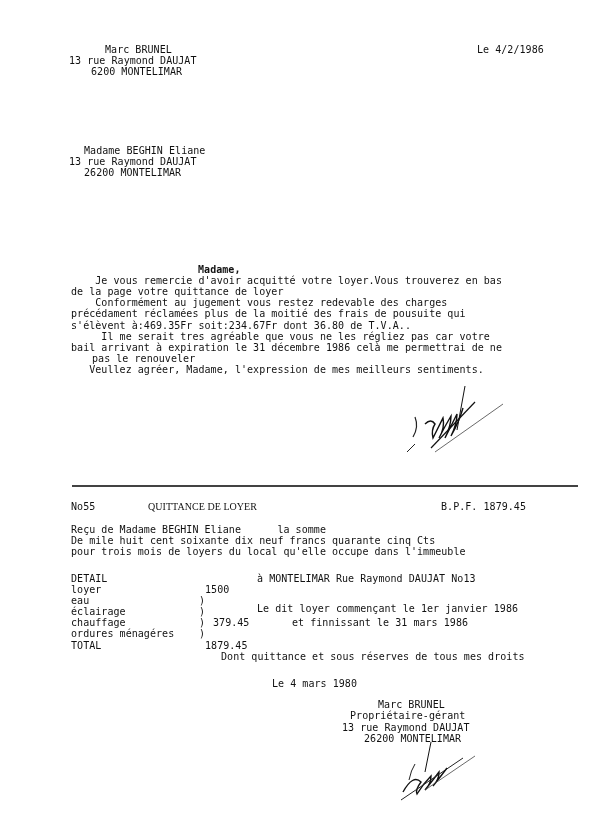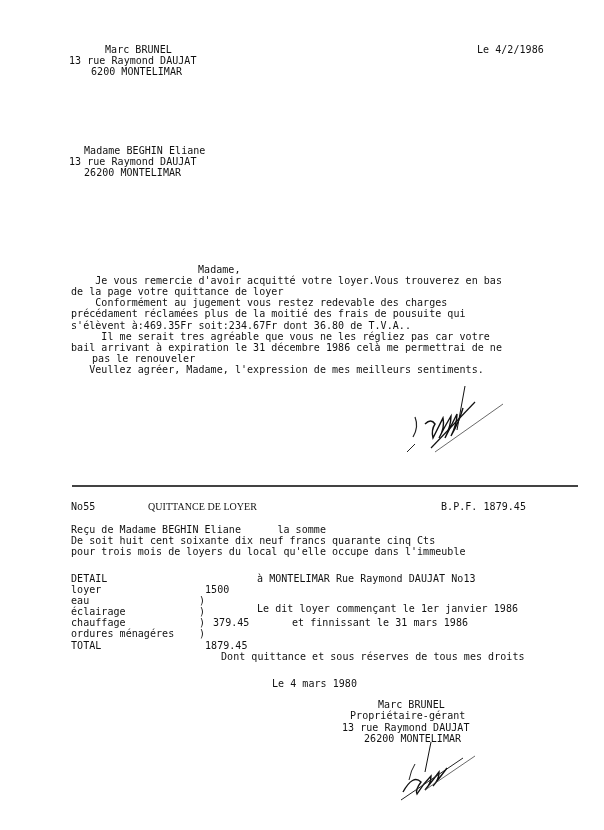--- a/index.html
+++ b/index.html
@@ -25,21 +25,21 @@
   <div class="t" style="left:105px; top:44px;">Marc BRUNEL</div>
   <div class="t" style="left:69px; top:55px;">13 rue Raymond DAUJAT</div>
   <div class="t" style="left:91px; top:66px;">6200 MONTELIMAR</div>
 
   <div class="t" style="left:477px; top:44px;">Le 4/2/1986</div>
 
   <div class="t" style="left:69px; top:145px;padding-left:15px;">Madame BEGHIN Eliane</div>
   <div class="t" style="left:69px; top:156px;">13 rue Raymond DAUJAT</div>
   <div class="t" style="left:84px; top:167px;">26200 MONTELIMAR</div>
 
-  <div class="t" style="left:198px; top:264px;">Madame,</div>
+  <div class="t" style="left:198px; top:264px;font-weight:bold;">Madame,</div>
   <div class="t" style="left:71px; top:275px;">    Je vous remercie d'avoir acquitté votre loyer.Vous trouverez en bas</div>
   <div class="t" style="left:71px; top:286px;">de la page votre quittance de loyer</div>
   <div class="t" style="left:71px; top:297px;">    Conformément au jugement vous restez redevable des charges</div>
   <div class="t" style="left:71px; top:308px;">précédament réclamées plus de la moitié des frais de pousuite qui</div>
   <div class="t" style="left:71px; top:320px;">s'élèvent à:469.35Fr soit:234.67Fr dont 36.80 de T.V.A..</div>
   <div class="t" style="left:71px; top:331px;">     Il me serait tres agréable que vous ne les régliez pas car votre</div>
   <div class="t" style="left:71px; top:342px;">bail arrivant à expiration le 31 décembre 1986 celà me permettrai de ne</div>
   <div class="t" style="left:71px; top:353px;margin-left:21px;">pas le renouveler</div>
   <div class="t" style="left:71px; top:364px;">   Veullez agréer, Madame, l'expression de mes meilleurs sentiments.</div>
 
@@ -52,21 +52,21 @@
     <path d="M30 70 L98 22" stroke="#444" stroke-width="0.8" fill="none"></path>
   </svg>
 
   <div class="rule"></div>
 
   <div class="t" style="left:71px; top:501px;">No55</div>
   <div class="t" style="left:148px; top:501px;font-family:Liberation Serif, serif;">QUITTANCE DE LOYER</div>
   <div class="t" style="left:441px; top:501px;">B.P.F. 1879.45</div>
 
   <div class="t" style="left:71px; top:524px;">Reçu de Madame BEGHIN Eliane      la somme</div>
-  <div class="t" style="left:71px; top:535px;">De soit huit cent soixante dix neuf francs quarante cinq Cts</div>
+  <div class="t" style="left:71px; top:535px;">De mile huit cent soixante dix neuf francs quarante cinq Cts</div>
   <div class="t" style="left:71px; top:546px;">pour trois mois de loyers du local qu'elle occupe dans l'immeuble</div>
 
   <div class="t" style="left:71px; top:573px;">DETAIL</div>
   <div class="t" style="left:257px; top:573px;">à MONTELIMAR Rue Raymond DAUJAT No13</div>
 
   <div class="t" style="left:71px; top:584px;">loyer</div>
   <div class="t" style="left:205px; top:584px;">1500</div>
 
   <div class="t" style="left:71px; top:595px;">eau</div>
   <div class="t" style="left:199px; top:595px;">)</div>

